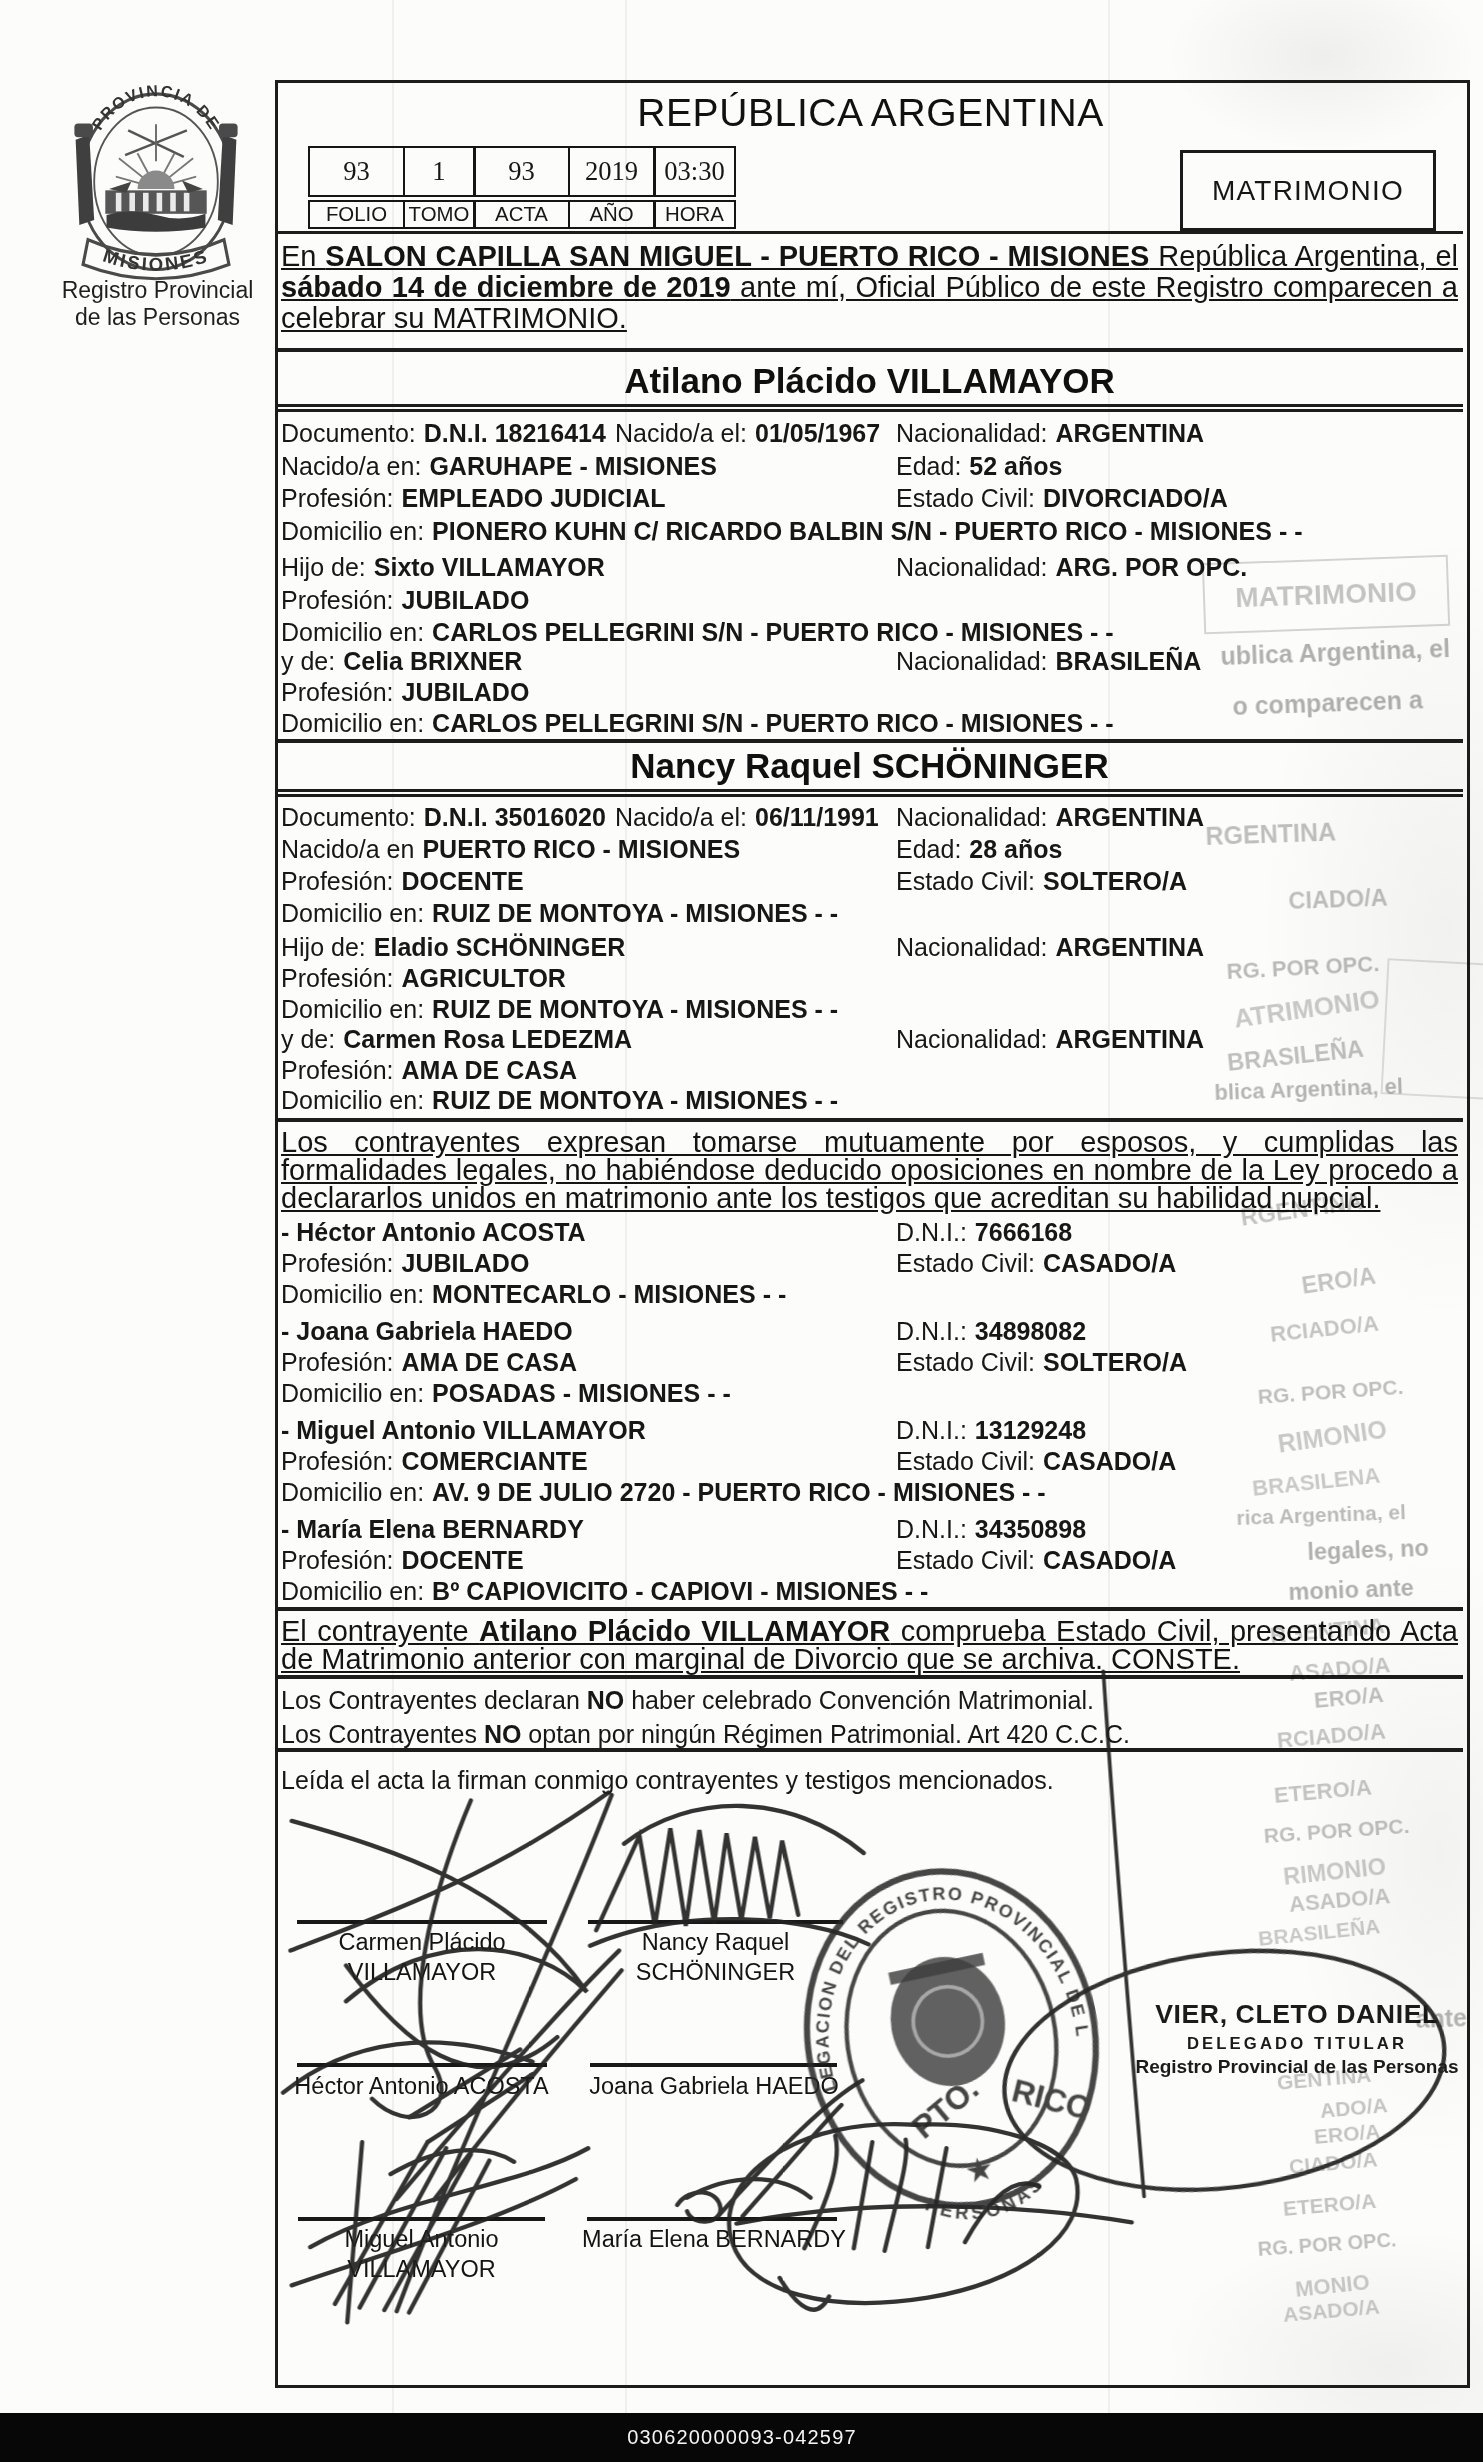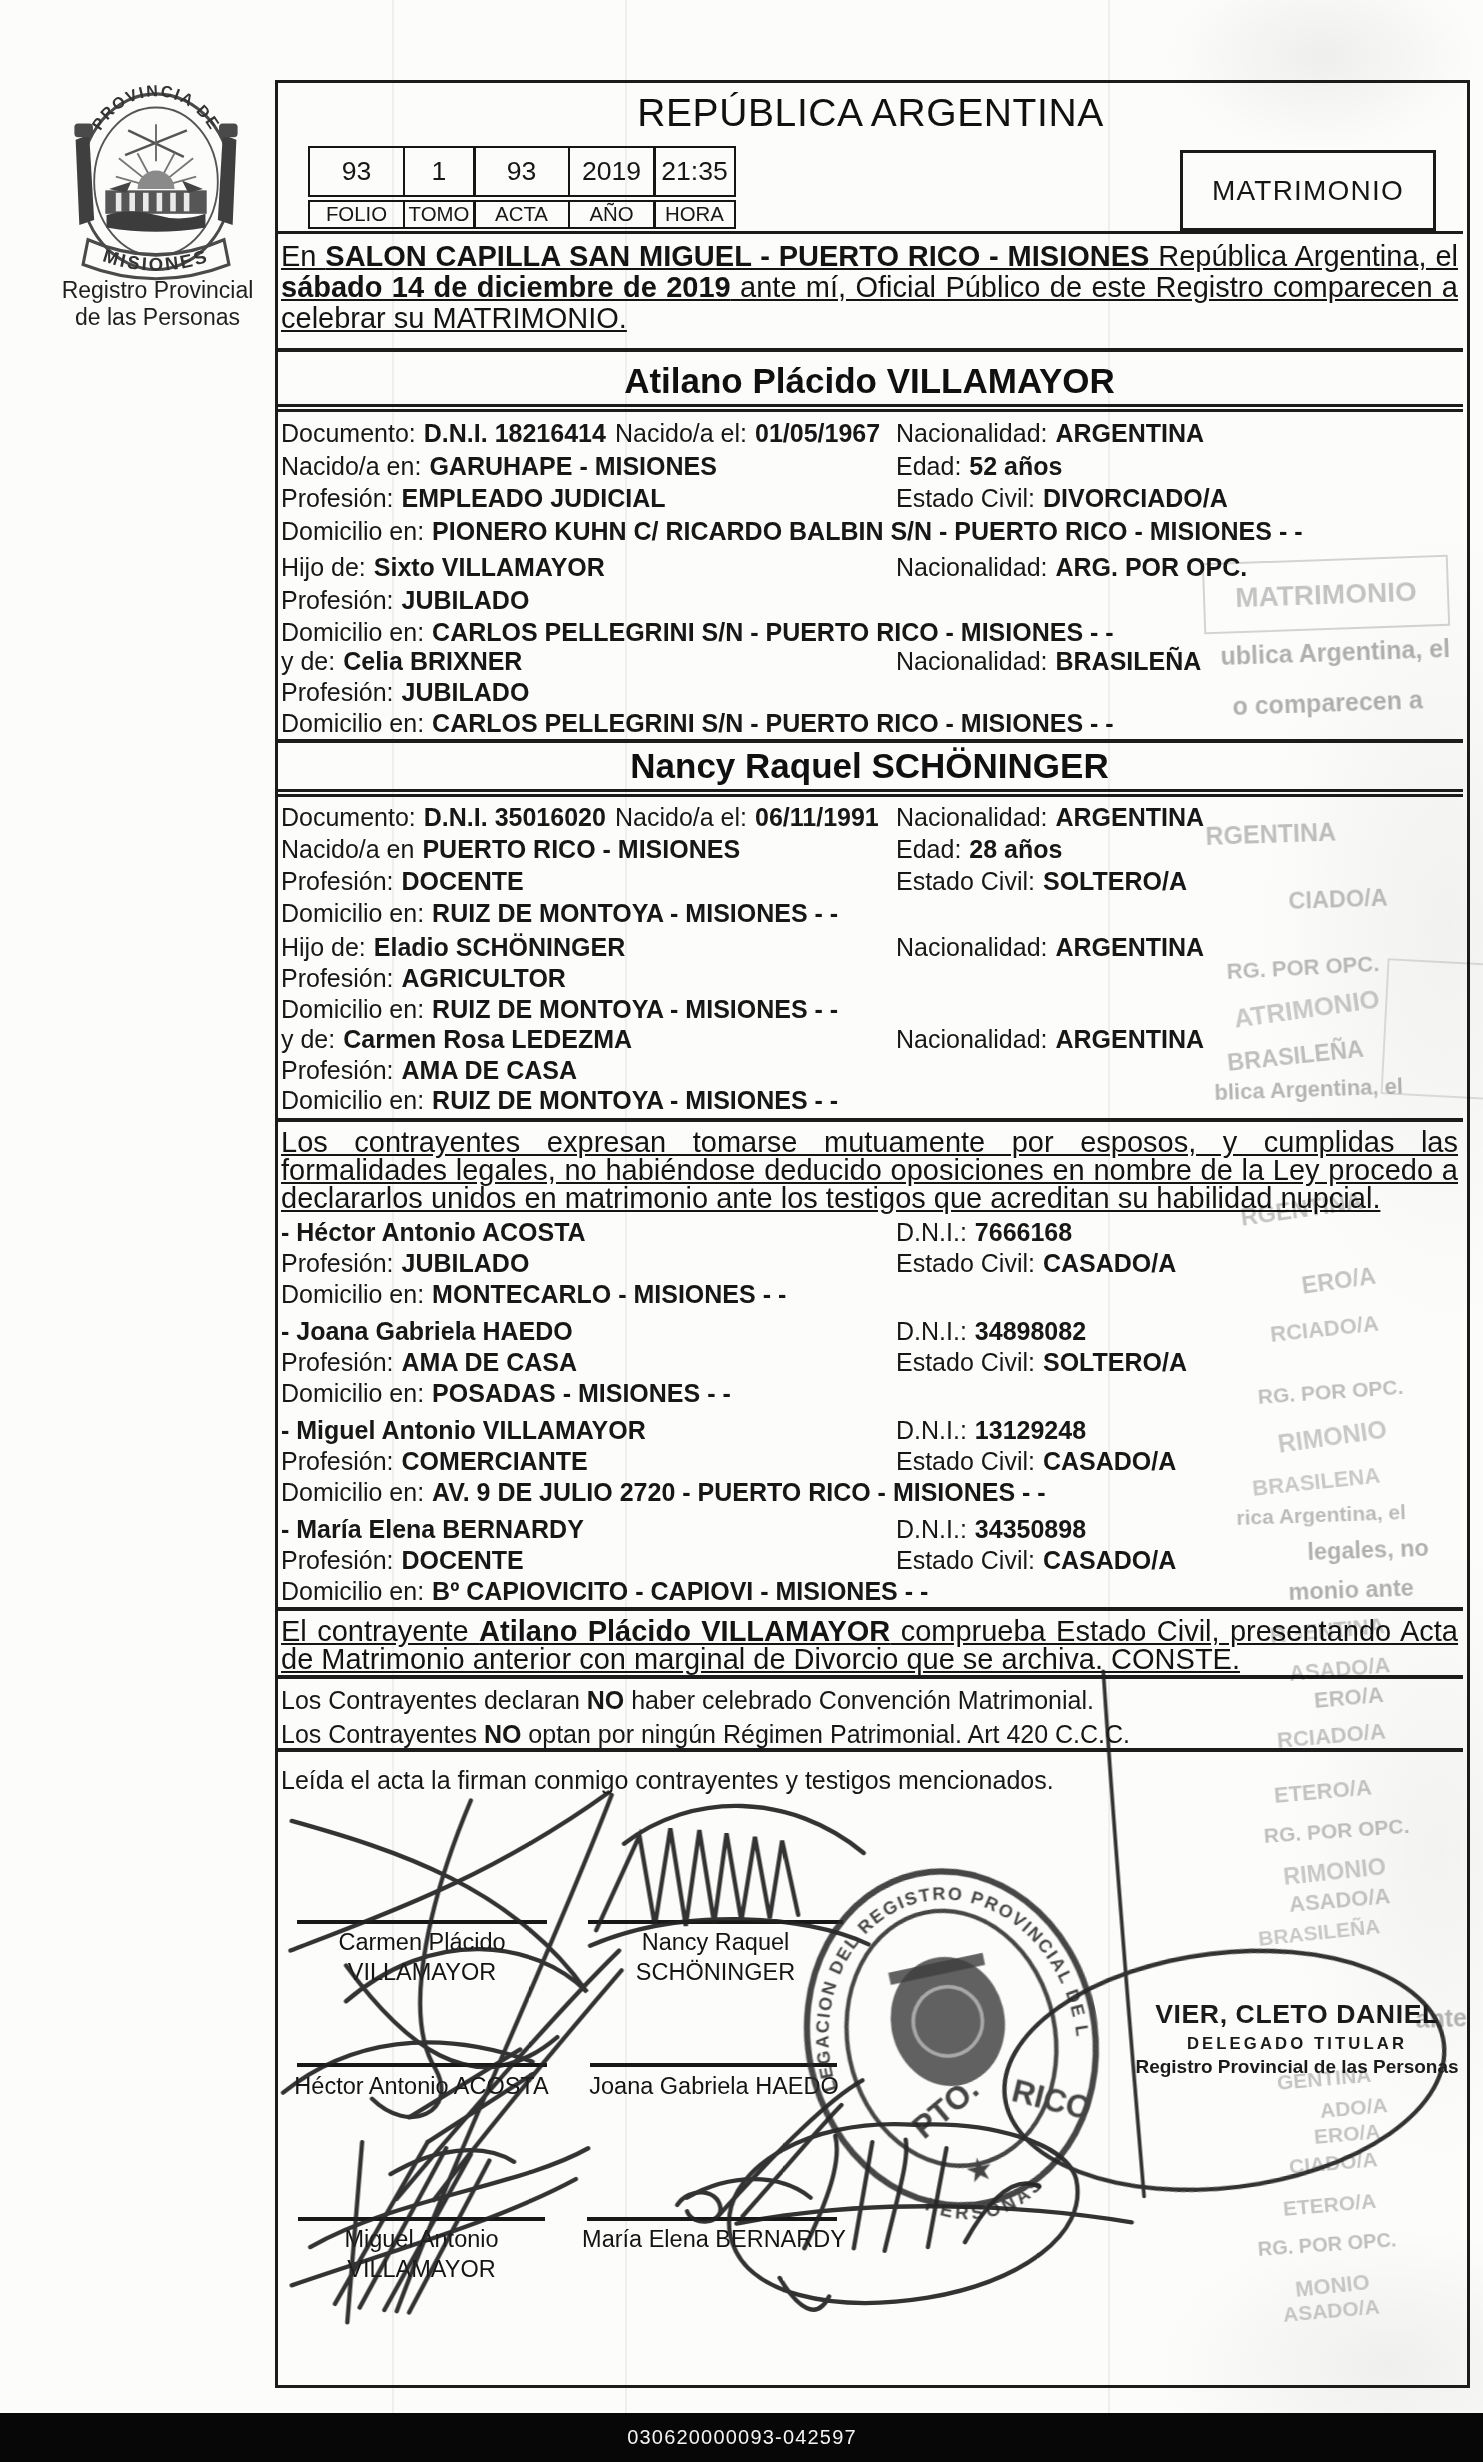--- a/index.html
+++ b/index.html
@@ -10,21 +10,21 @@
       radial-gradient(ellipse 259px 556px at 1446px 927px, rgba(0,0,0,.045), transparent 72%),
       radial-gradient(ellipse 210px 432px at 1439px 1853px, rgba(0,0,0,.04), transparent 72%),
       radial-gradient(ellipse 309px 185px at 1390px 2366px, rgba(0,0,0,.05), transparent 75%),
       #fcfcfb;}
   .abs{position:absolute;}
   .frame{position:absolute;left:275px;top:80px;width:1189px;height:2302px;border:3.1px solid #1c1c1c;}
   .hline{position:absolute;left:277px;width:1186px;background:#1c1c1c;}
   .fold{position:absolute;top:0;width:1.9px;height:2462px;background:rgba(0,0,0,.05);}
   .country{position:absolute;left:275px;top:91px;width:1191px;text-align:center;
     font-size:39px;letter-spacing:0.6px;color:#111;}
-  .minitable{position:absolute;left:308px;top:146px;display:flex;}
+  .minitable{position:absolute;left:308px;top:146px;display:flex;font-family:Liberation Serif, serif;}
   .minitable2{position:absolute;left:308px;top:200px;display:flex;}
   .mcell{border:2.5px solid #151515;margin-right:-2.5px;display:flex;align-items:center;justify-content:center;background:transparent;}
   .mv{height:47px;font-size:26.6px;}
   .ml{height:25px;font-size:20.4px;}
   .w0{width:93px}.w1{width:69px}.w2{width:93px}.w3{width:84px}.w4{width:79px}
   .mbox{position:absolute;left:1180px;top:150px;width:250px;height:75px;border:3.7px solid #1a1a1a;
     display:flex;align-items:center;justify-content:center;font-size:28px;letter-spacing:1.2px;color:#161616;}
   .para{position:absolute;left:281px;width:1177px;font-size:29px;line-height:31px;text-align:justify;color:#141414;text-decoration:underline;}
   .para.tight{line-height:28px;}
   .b{font-weight:700;}
@@ -110,21 +110,21 @@
 
   <div class="frame"></div>
 
   <div class="country">REPÚBLICA ARGENTINA</div>
 
   <div class="minitable">
     <div class="mcell mv w0">93</div>
     <div class="mcell mv w1">1</div>
     <div class="mcell mv w2">93</div>
     <div class="mcell mv w3">2019</div>
-    <div class="mcell mv w4">21:35</div>
+    <div class="mcell mv w4">03:30</div>
   </div>
   <div class="minitable2">
     <div class="mcell ml w0">FOLIO</div>
     <div class="mcell ml w1">TOMO</div>
     <div class="mcell ml w2">ACTA</div>
     <div class="mcell ml w3">AÑO</div>
     <div class="mcell ml w4">HORA</div>
   </div>
 
   <div class="mbox">MATRIMONIO</div>

